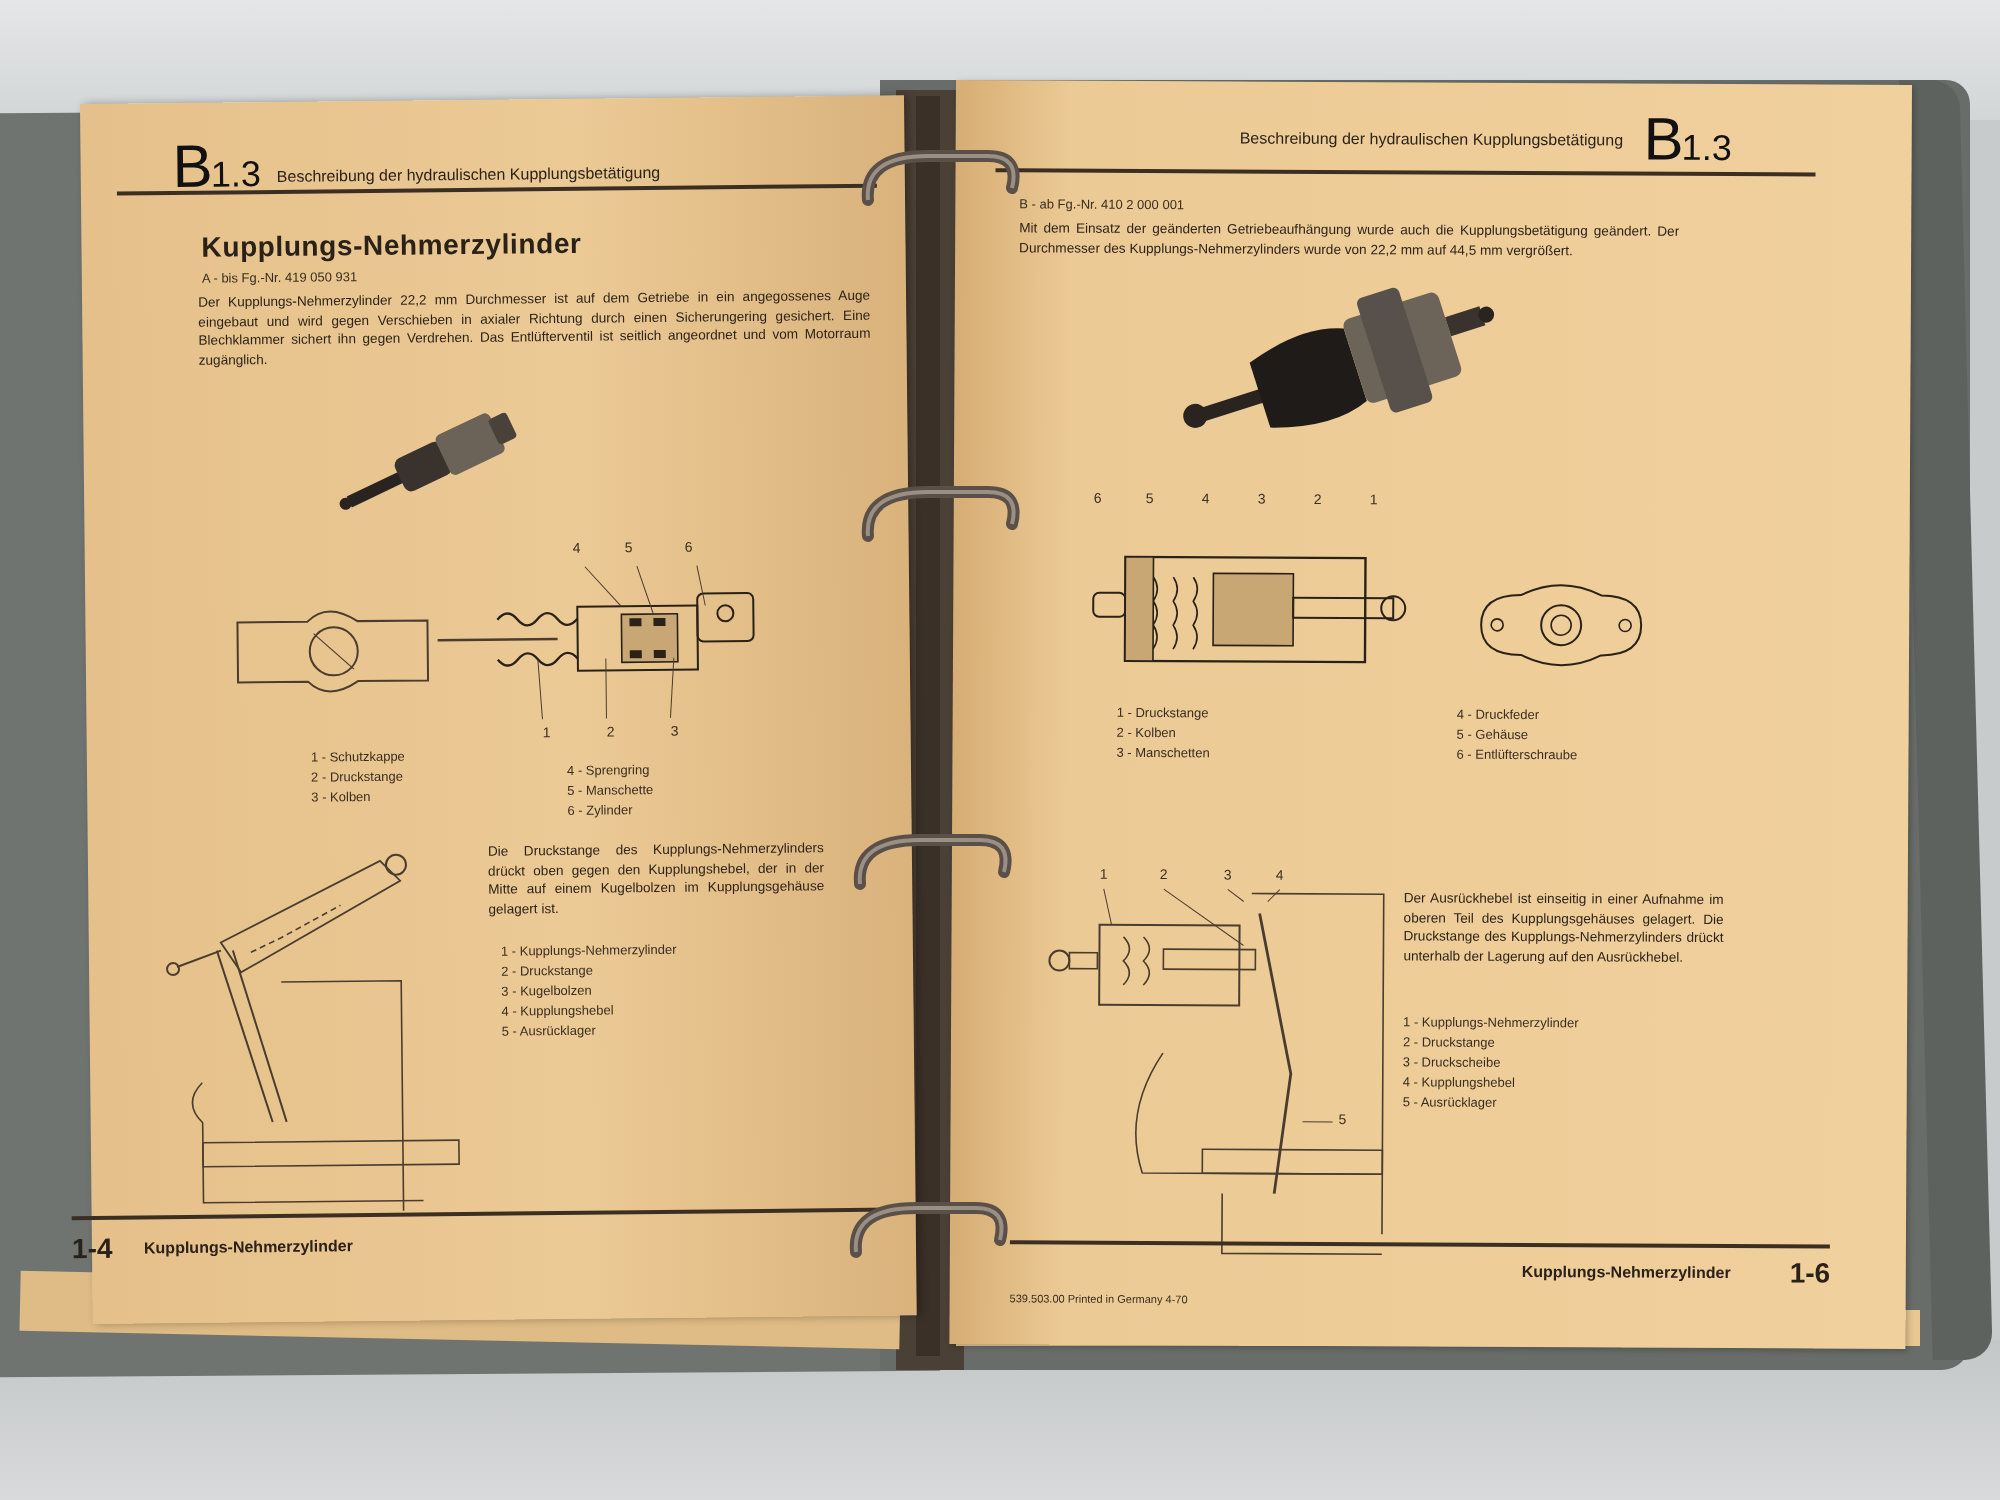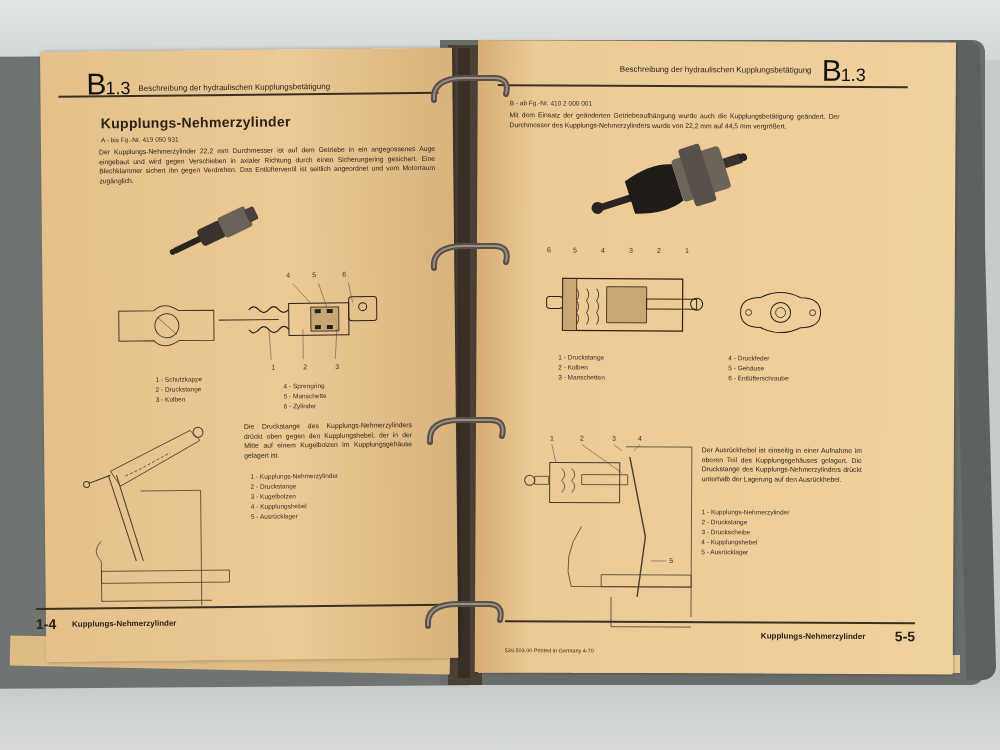--- a/index.html
+++ b/index.html
@@ -225,21 +225,21 @@
   <div class="legend" style="left:226px;top:466px;">
     <div>1 - Kupplungs-Nehmerzylinder</div>
     <div>2 - Druckstange</div>
     <div>3 - Druckscheibe</div>
     <div>4 - Kupplungshebel</div>
     <div>5 - Ausrücklager</div>
   </div>
 
   <div class="rule" style="left:30px;top:580px;width:410px;"></div>
   <div class="foot-title" style="left:286px;top:590px;">Kupplungs-Nehmerzylinder</div>
-  <div class="foot-num" style="left:420px;top:586px;">5-5</div>
+  <div class="foot-num" style="left:420px;top:586px;">1-6</div>
   <div class="small" style="left:30px;top:606px;font-size:5.5px;">539.503.00  Printed in Germany  4-70</div>
 </div>
 
 <svg class="ring" style="left:424px;top:70px;" width="90" height="40">
   <path d="M10 30 Q8 8 40 8 H70 Q86 8 82 24" fill="none" stroke="#5a5048" stroke-width="6" stroke-linecap="round"></path>
   <path d="M10 30 Q8 8 40 8 H70 Q86 8 82 24" fill="none" stroke="#9a8f84" stroke-width="2"></path>
 </svg>
 <svg class="ring" style="left:424px;top:238px;" width="90" height="40">
   <path d="M10 30 Q8 8 40 8 H70 Q86 8 82 24" fill="none" stroke="#5a5048" stroke-width="6" stroke-linecap="round"></path>
   <path d="M10 30 Q8 8 40 8 H70 Q86 8 82 24" fill="none" stroke="#9a8f84" stroke-width="2"></path>

